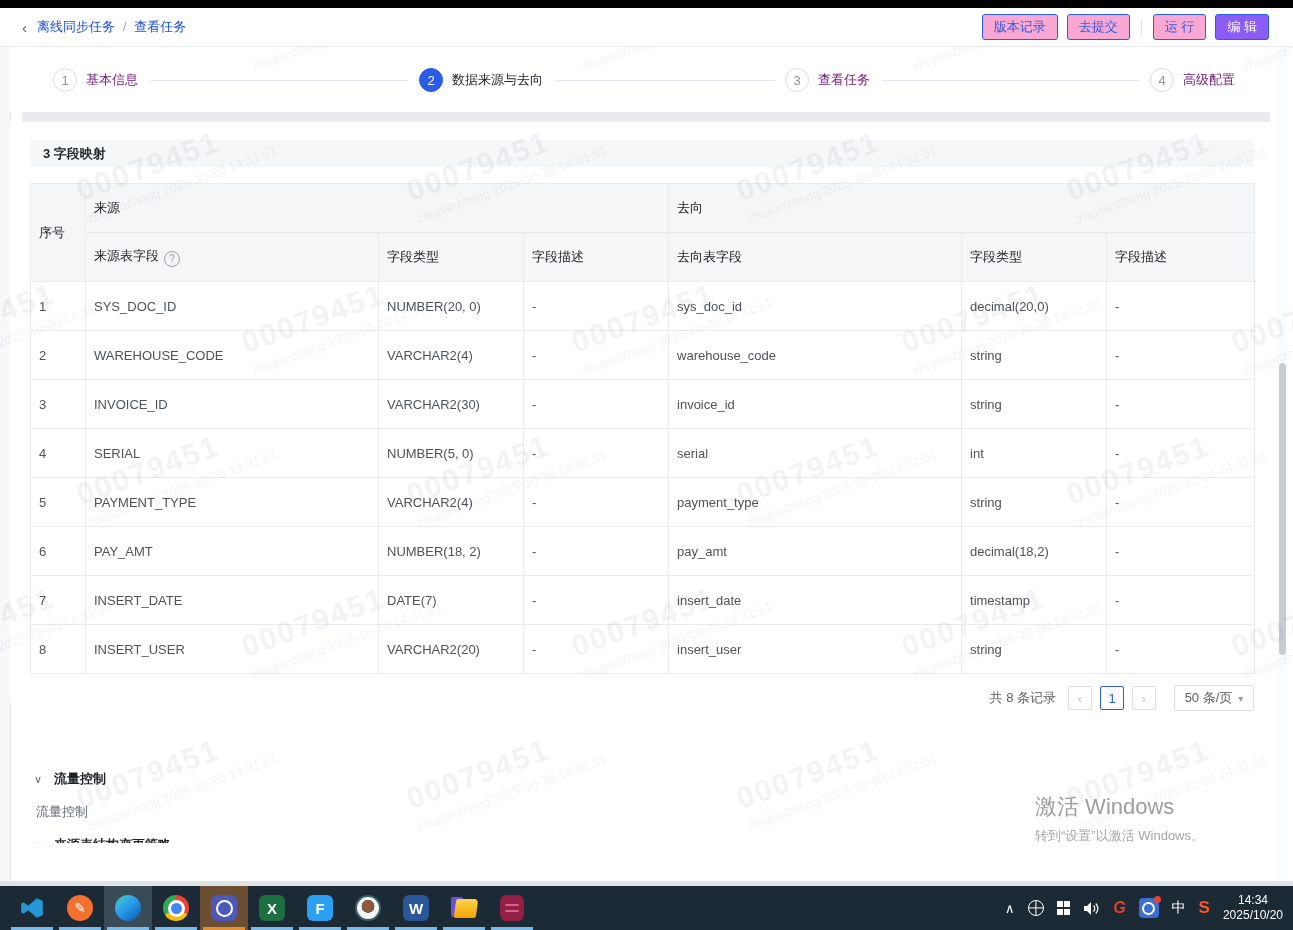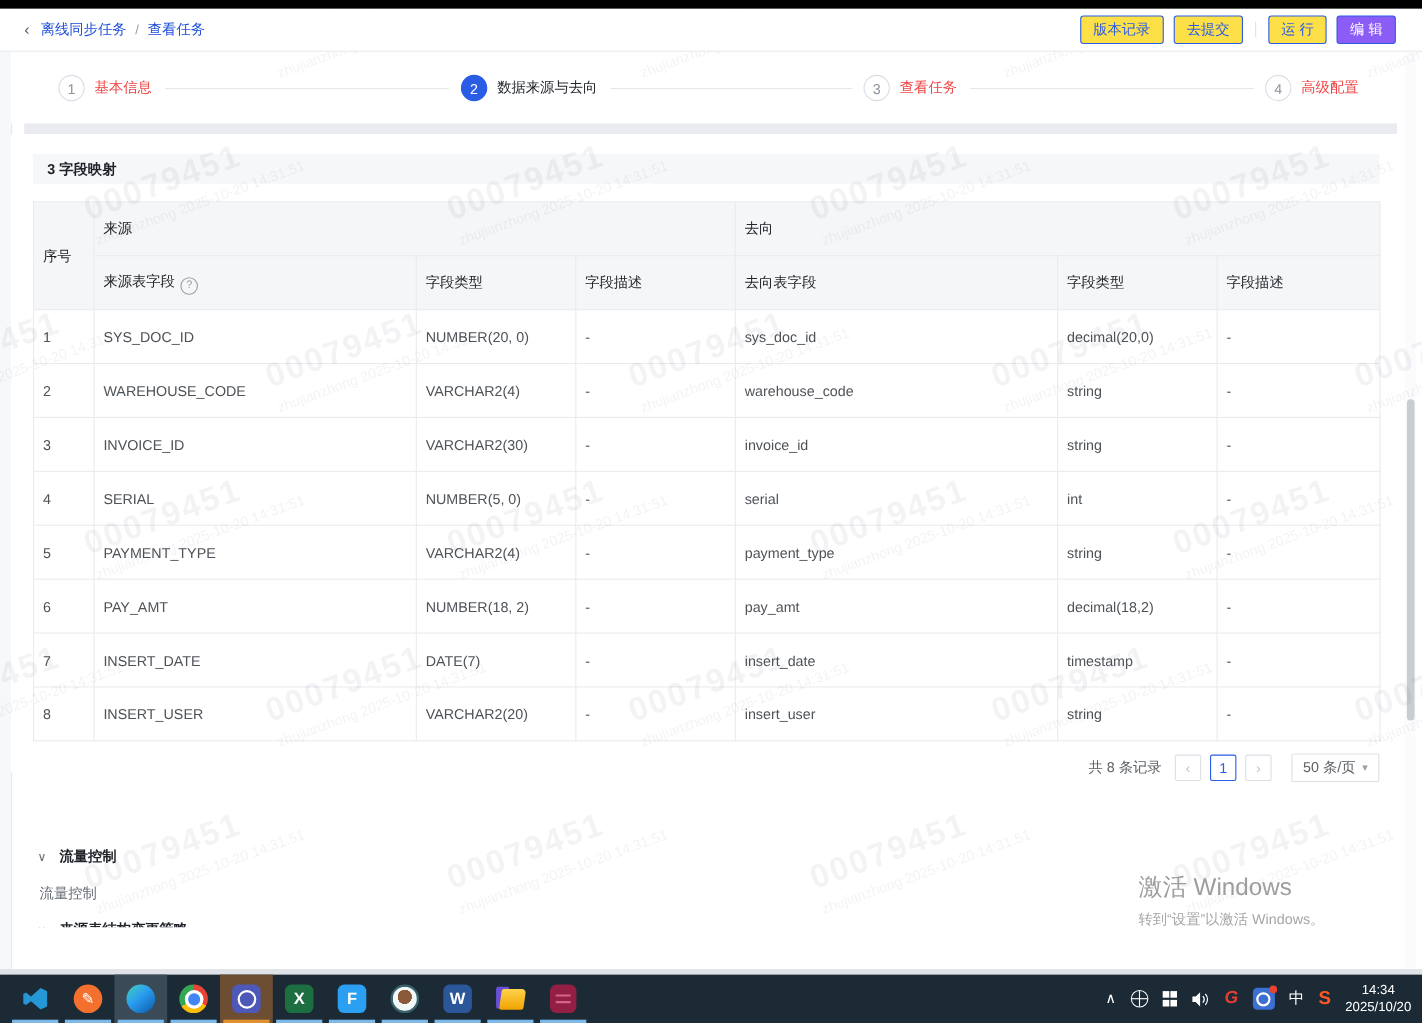--- a/index.html
+++ b/index.html
@@ -8,34 +8,34 @@
 
   
   .top-bar{position:absolute;left:0;top:0;width:1293px;height:8px;background:#000;}
 
   
   .app-header{position:absolute;left:0;top:8px;width:1293px;height:39px;background:#fff;border-bottom:1px solid #e8eaed;display:flex;align-items:center;padding:0 24px 0 22px;box-sizing:border-box;z-index:6;}
   .back-glyph{color:#5f6368;font-size:15px;margin-right:10px;cursor:pointer;}
   .crumb{font-size:13px;color:#1d4ed8;}
   .crumb-sep{color:#9aa0a6;margin:0 8px;font-size:12px;}
   .actions{margin-left:auto;display:flex;align-items:center;gap:9px;}
-  .btn{height:26px;line-height:24px;padding:0 11px;font-size:13px;border-radius:3px;border:1px solid #2b5ce6;color:#2b5ce6;background:#fde047;box-sizing:border-box;cursor:pointer;font-family:inherit;}
+  .btn{height:26px;line-height:24px;padding:0 11px;font-size:13px;border-radius:3px;border:1px solid #2b5ce6;color:#2b5ce6;background:#f9a8d4;box-sizing:border-box;cursor:pointer;font-family:inherit;}
   .btn.primary{background:#8b5cf6;color:#fff;}
   .action-divider{width:1px;height:14px;background:#dde0e6;margin:0 2px;}
 
   
   .left-gutter{position:absolute;left:0;top:47px;width:10px;height:834px;background:#f7f8fa;border-right:1px solid #e7e9ee;z-index:2;}
   .gap-band{position:absolute;left:22px;top:112px;width:1248px;height:10px;background:#e9ebf1;z-index:2;}
 
   
   .stepper-card{position:absolute;left:10px;top:47px;width:1267px;height:65px;background:#fff;z-index:3;}
   .step{position:absolute;top:21px;display:flex;align-items:center;gap:9px;}
   .step-circle{width:24px;height:24px;border-radius:50%;box-sizing:border-box;border:1px solid #d9dce3;color:#8f959e;background:#fff;font-size:13px;display:flex;align-items:center;justify-content:center;}
   .step.active .step-circle{background:#2b5ce6;border-color:#2b5ce6;color:#fff;}
-  .step-label{font-size:13px;color:#ef4444;}
+  .step-label{font-size:13px;color:#701a75;}
   .step.active .step-label{color:#1f2329;}
   .step-line{position:absolute;top:33px;height:1px;background:#e5e7ec;}
 
   
   .content-card{position:absolute;left:10px;top:122px;width:1267px;height:580px;background:#fff;z-index:3;}
   .sections-clip{position:absolute;left:0;top:0;width:1267px;height:721px;overflow:hidden;}
   .section-band{position:absolute;left:20px;width:1224px;height:27px;background:#f6f7f9;font-size:13px;font-weight:bold;color:#1f2329;line-height:27px;padding-left:13px;box-sizing:border-box;}
   #band3{top:18px;}
   #band4{top:606px;}
 

